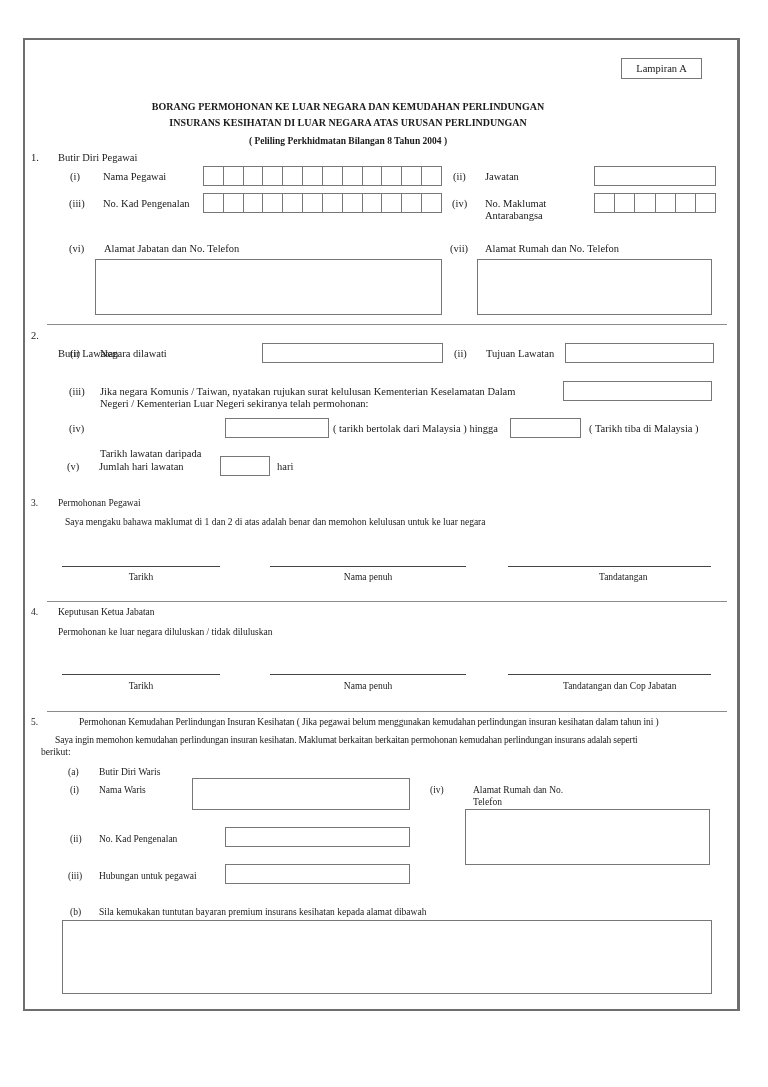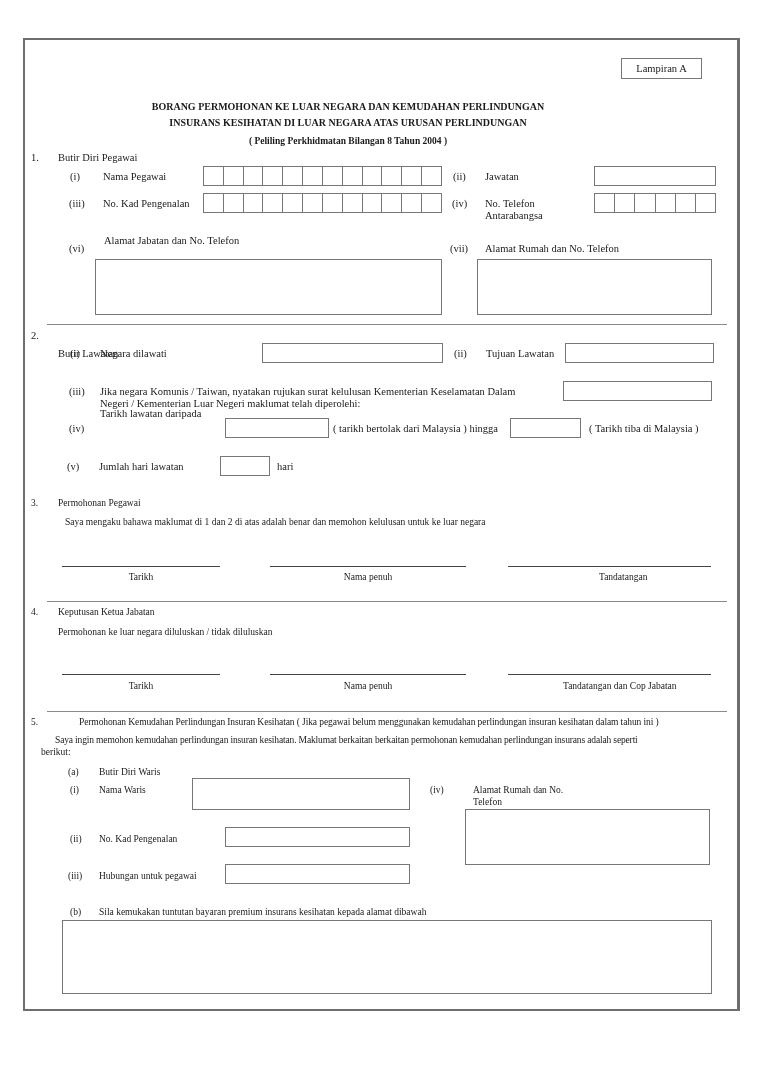--- a/index.html
+++ b/index.html
@@ -64,57 +64,57 @@
     <div class="cell"></div>
     <div class="cell"></div>
     <div class="cell"></div>
     <div class="cell"></div>
     <div class="cell"></div>
     <div class="cell"></div>
     <div class="cell"></div>
     <div class="cell"></div>
 </div>
 <div class="t" style="left:452px;top:198px;">(iv)</div>
-<div class="t" style="left:485px;top:198px;">No. Telefon</div>
+<div class="t" style="left:485px;top:198px;">No. Maklumat</div>
 <div class="t" style="left:485px;top:210px;">Antarabangsa</div>
 <div class="cells" style="left:594px;top:193px;width:122px;">
   <div class="cell"></div>
     <div class="cell"></div>
     <div class="cell"></div>
     <div class="cell"></div>
     <div class="cell"></div>
     <div class="cell"></div>
 </div>
 
 <div class="t" style="left:69px;top:243px;">(vi)</div>
-<div class="t" style="left:104px;top:235px;text-align:center;">Alamat Jabatan dan No. Telefon</div>
+<div class="t" style="left:104px;top:243px;text-align:center;">Alamat Jabatan dan No. Telefon</div>
 <div class="box" style="left:95px;top:259px;width:347px;height:56px;"></div>
 <div class="t" style="left:450px;top:243px;">(vii)</div>
 <div class="t" style="left:485px;top:243px;">Alamat Rumah dan No. Telefon</div>
 <div class="box" style="left:477px;top:259px;width:235px;height:56px;"></div>
 
 <div class="hr" style="left:47px;top:324px;width:680px;"></div>
 
 <div class="t" style="left:31px;top:330px;">2.</div>
 <div class="t" style="left:58px;top:348px;">Butir Lawatan</div>
 
 <div class="t" style="left:70px;top:348px;">(i)</div>
 <div class="t" style="left:100px;top:348px;">Negara dilawati</div>
 <div class="box" style="left:262px;top:343px;width:181px;height:20px;"></div>
 <div class="t" style="left:454px;top:348px;">(ii)</div>
 <div class="t" style="left:486px;top:348px;">Tujuan Lawatan</div>
 <div class="box" style="left:565px;top:343px;width:149px;height:20px;"></div>
 
 <div class="t" style="left:69px;top:386px;">(iii)</div>
 <div class="t" style="left:100px;top:386px;">Jika negara Komunis / Taiwan, nyatakan rujukan surat kelulusan Kementerian Keselamatan Dalam</div>
-<div class="t" style="left:100px;top:398px;">Negeri / Kementerian Luar Negeri maklumat telah diperolehi:</div>
+<div class="t" style="left:100px;top:398px;">Negeri / Kementerian Luar Negeri sekiranya telah permohonan:</div>
 <div class="box" style="left:563px;top:381px;width:149px;height:20px;"></div>
 
 <div class="t" style="left:69px;top:423px;">(iv)</div>
-<div class="t" style="left:100px;top:408px;">Tarikh lawatan daripada</div>
+<div class="t" style="left:100px;top:448px;">Tarikh lawatan daripada</div>
 <div class="box" style="left:225px;top:418px;width:104px;height:20px;"></div>
 <div class="t" style="left:333px;top:423px;">( tarikh  bertolak dari Malaysia )  hingga</div>
 <div class="box" style="left:510px;top:418px;width:71px;height:20px;"></div>
 <div class="t" style="left:589px;top:423px;">( Tarikh  tiba di Malaysia )</div>
 
 <div class="t" style="left:67px;top:461px;">(v)</div>
 <div class="t" style="left:99px;top:461px;">Jumlah hari lawatan</div>
 <div class="box" style="left:220px;top:456px;width:50px;height:20px;"></div>
 <div class="t" style="left:277px;top:461px;">hari</div>
 

